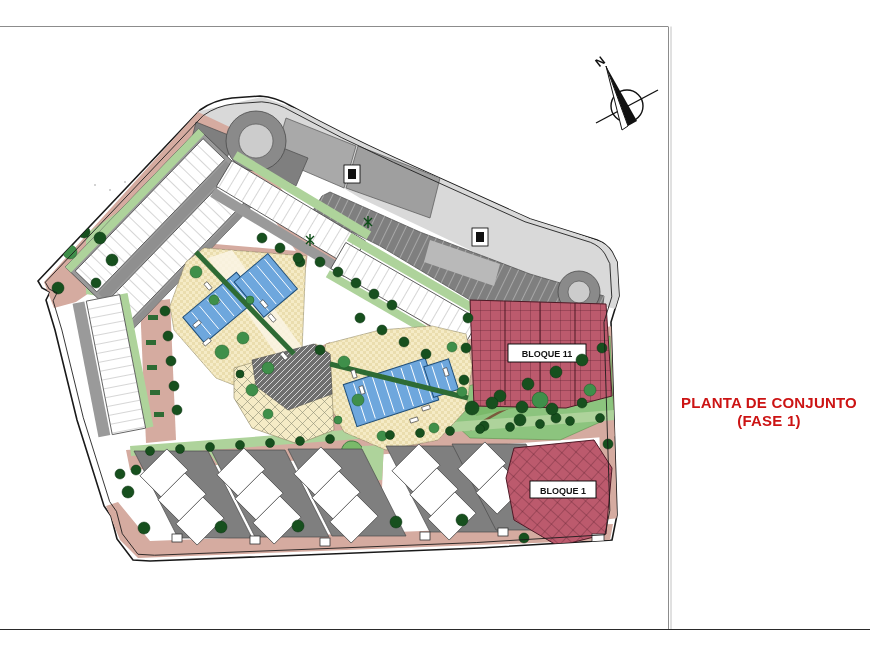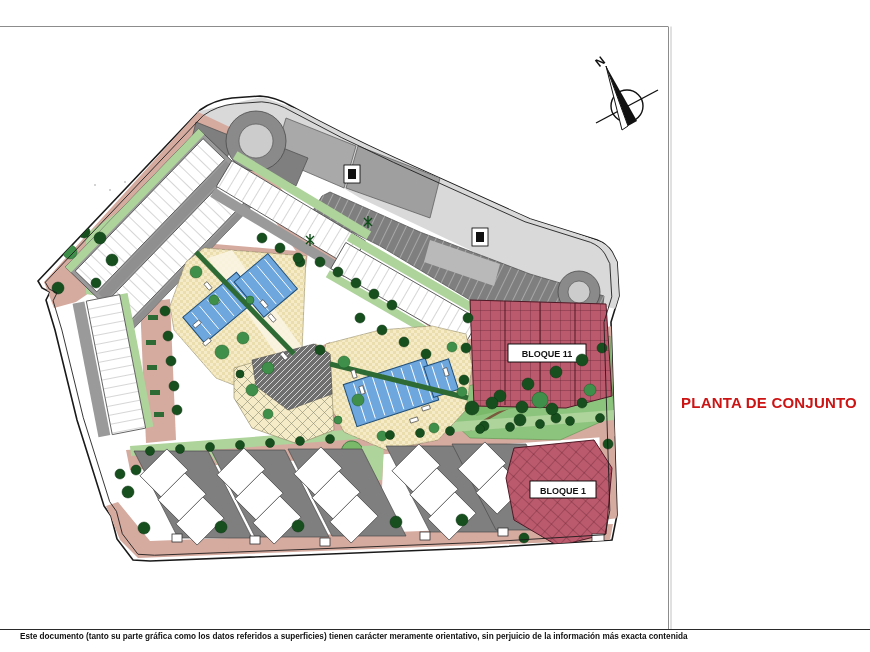--- a/index.html
+++ b/index.html
@@ -367,18 +367,18 @@
           <rect x="420" y="532" width="10" height="8"></rect>
       <rect x="498" y="528" width="10" height="8"></rect>
     </g>
   </g>
 
   <use href="#siteOuter" transform="translate(8.25,8.25) scale(0.975)" fill="none" style="stroke:var(--c-outline)" stroke-width="0.9"></use>
 </svg>
 
 <div id="title-block">
   <div>PLANTA DE CONJUNTO</div>
+  <div>(FASE 1)</div>
 </div>
 
 <div id="footer-block">
-  <div>Este documento (tanto su parte gráfica como los datos referidos a superficies) tienen carácter meramente orientativo, sin perjuicio de la información más exacta contenida</div>
 </div>
 </div>
 
 </body></html>

